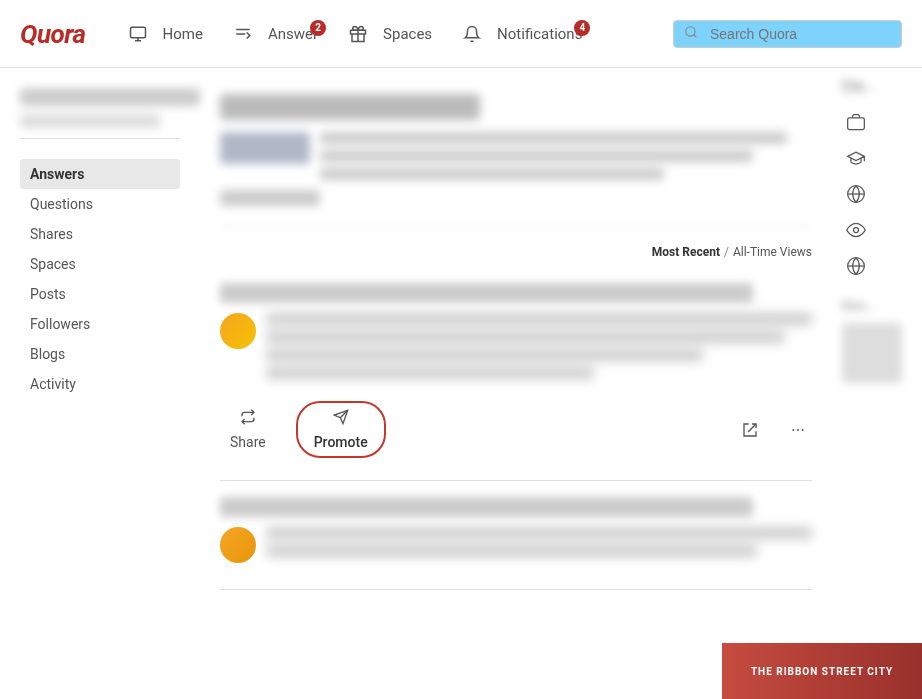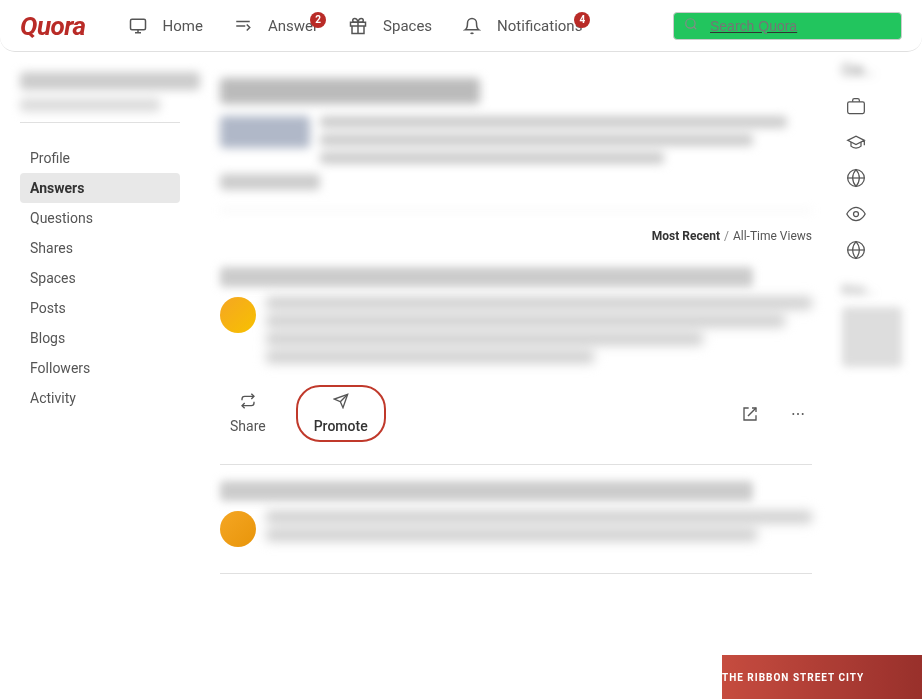--- a/index.html
+++ b/index.html
@@ -3,27 +3,26 @@
   <meta charset="utf-8">
   <style>
     * { box-sizing: border-box; margin: 0; padding: 0; }
     body { font-family: -apple-system, BlinkMacSystemFont, 'Segoe UI', Roboto, sans-serif; background: #fff; color: #333; font-size: 15px; }
 
     
     .header {
       display: flex;
       align-items: center;
       padding: 0 20px;
-      height: 52px;
+      height: 68px;
       border-bottom: 1px solid #e0e0e0;
       background: #fff;
       position: sticky;
       top: 0;
       z-index: 100;
-      border-radius: 15px;
     }
     .logo {
       color: #b92b27;
       font-size: 26px;
       font-weight: 700;
       font-style: italic;
       margin-right: 30px;
       letter-spacing: -0.5px;
     }
     .nav {
@@ -67,23 +66,22 @@
       top: 4px;
       right: 4px;
     }
     .search-bar {
       display: flex;
       align-items: center;
       border: 1px solid #ccc;
       border-radius: 4px;
       padding: 4px 10px;
       gap: 12px;
-      background: #22c55e;
+      background: #7dd3fc;
       min-width: 200px;
-      text-decoration: underline;
     }
     .search-bar input {
       border: none;
       outline: none;
       font-size: 14px;
       color: #555;
       width: 100%;
       background: transparent;
     }
 
@@ -246,24 +244,25 @@
       color: #777;
       margin-top: 14px;
     }
 
     
     .ad-banner {
       position: fixed;
       bottom: 0;
       right: 0;
       width: 200px;
-      height: 44px;
+      height: 56px;
       background: linear-gradient(90deg, #c0392b, #8e1a15);
       display: flex;
       align-items: center;
+      justify-content: center;
       color: #fff;
       font-size: 10px;
       font-weight: 700;
       text-transform: uppercase;
       letter-spacing: 1px;
       opacity: 0.9;
     }
 
     
     .blur-overlay {
@@ -343,28 +342,27 @@
   <aside class="sidebar">
 
     <div style="margin-bottom: 20px; padding-bottom: 10px; border-bottom: 1px solid #e0e0e0;">
       <div class="blur-overlay">
         <div style="width: 180px; height: 18px; background: #ccc; border-radius: 4px; margin-bottom: 8px;"></div>
         <div style="width: 140px; height: 14px; background: #ddd; border-radius: 4px;"></div>
       </div>
     </div>
 
     <nav class="sidebar-nav">
-      <div class="sidebar-nav-item">Profile</div>
       <div class="sidebar-nav-item active">Answers</div>
       <div class="sidebar-nav-item">Questions</div>
       <div class="sidebar-nav-item">Shares</div>
       <div class="sidebar-nav-item">Spaces</div>
       <div class="sidebar-nav-item">Posts</div>
+      <div class="sidebar-nav-item">Followers</div>
       <div class="sidebar-nav-item">Blogs</div>
-      <div class="sidebar-nav-item">Followers</div>
       <div class="sidebar-nav-item">Activity</div>
     </nav>
   </aside>
 
   <main class="main-content">
 
     <div class="blur-overlay" style="padding: 16px 0 20px; border-bottom: 1px solid #e0e0e0; margin-bottom: 10px;">
       <div style="width: 260px; height: 26px; background: #bbb; border-radius: 4px; margin-bottom: 12px;"></div>
       <div style="display: flex; gap: 10px; align-items: flex-start; margin-bottom: 10px;">
         <div style="width: 90px; height: 32px; background: #b0b8c8; border-radius: 4px;"></div>

